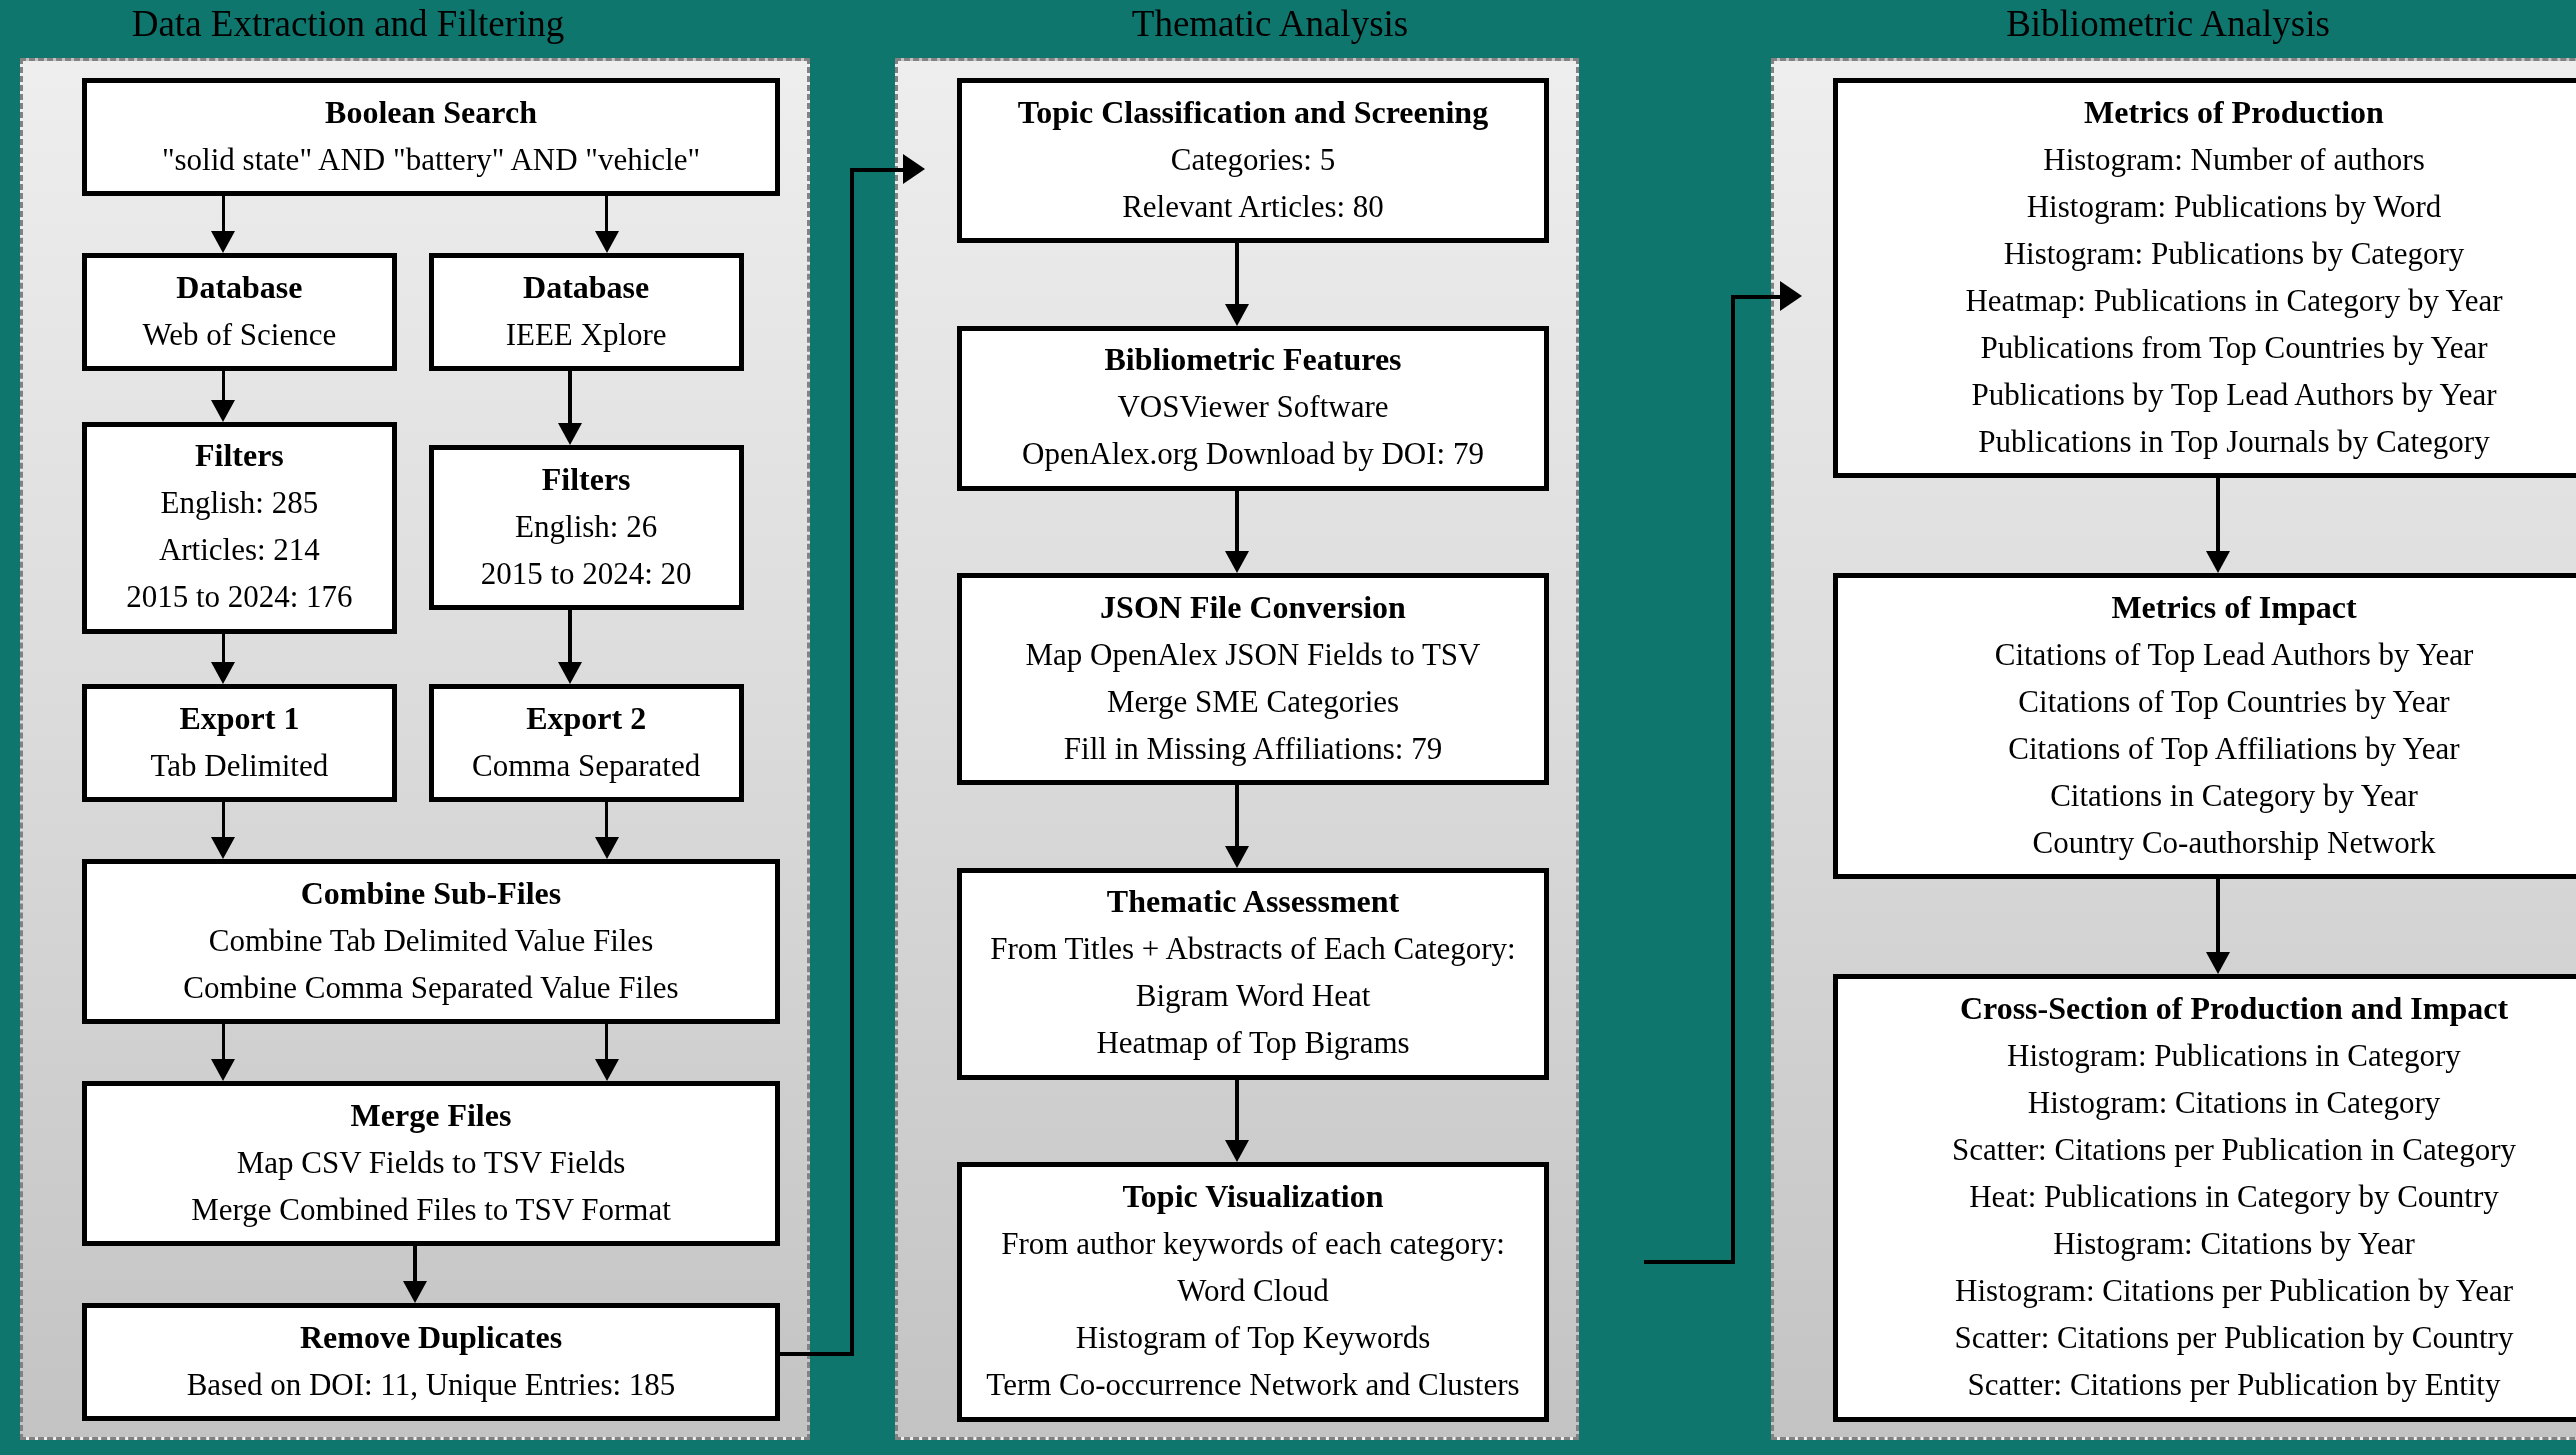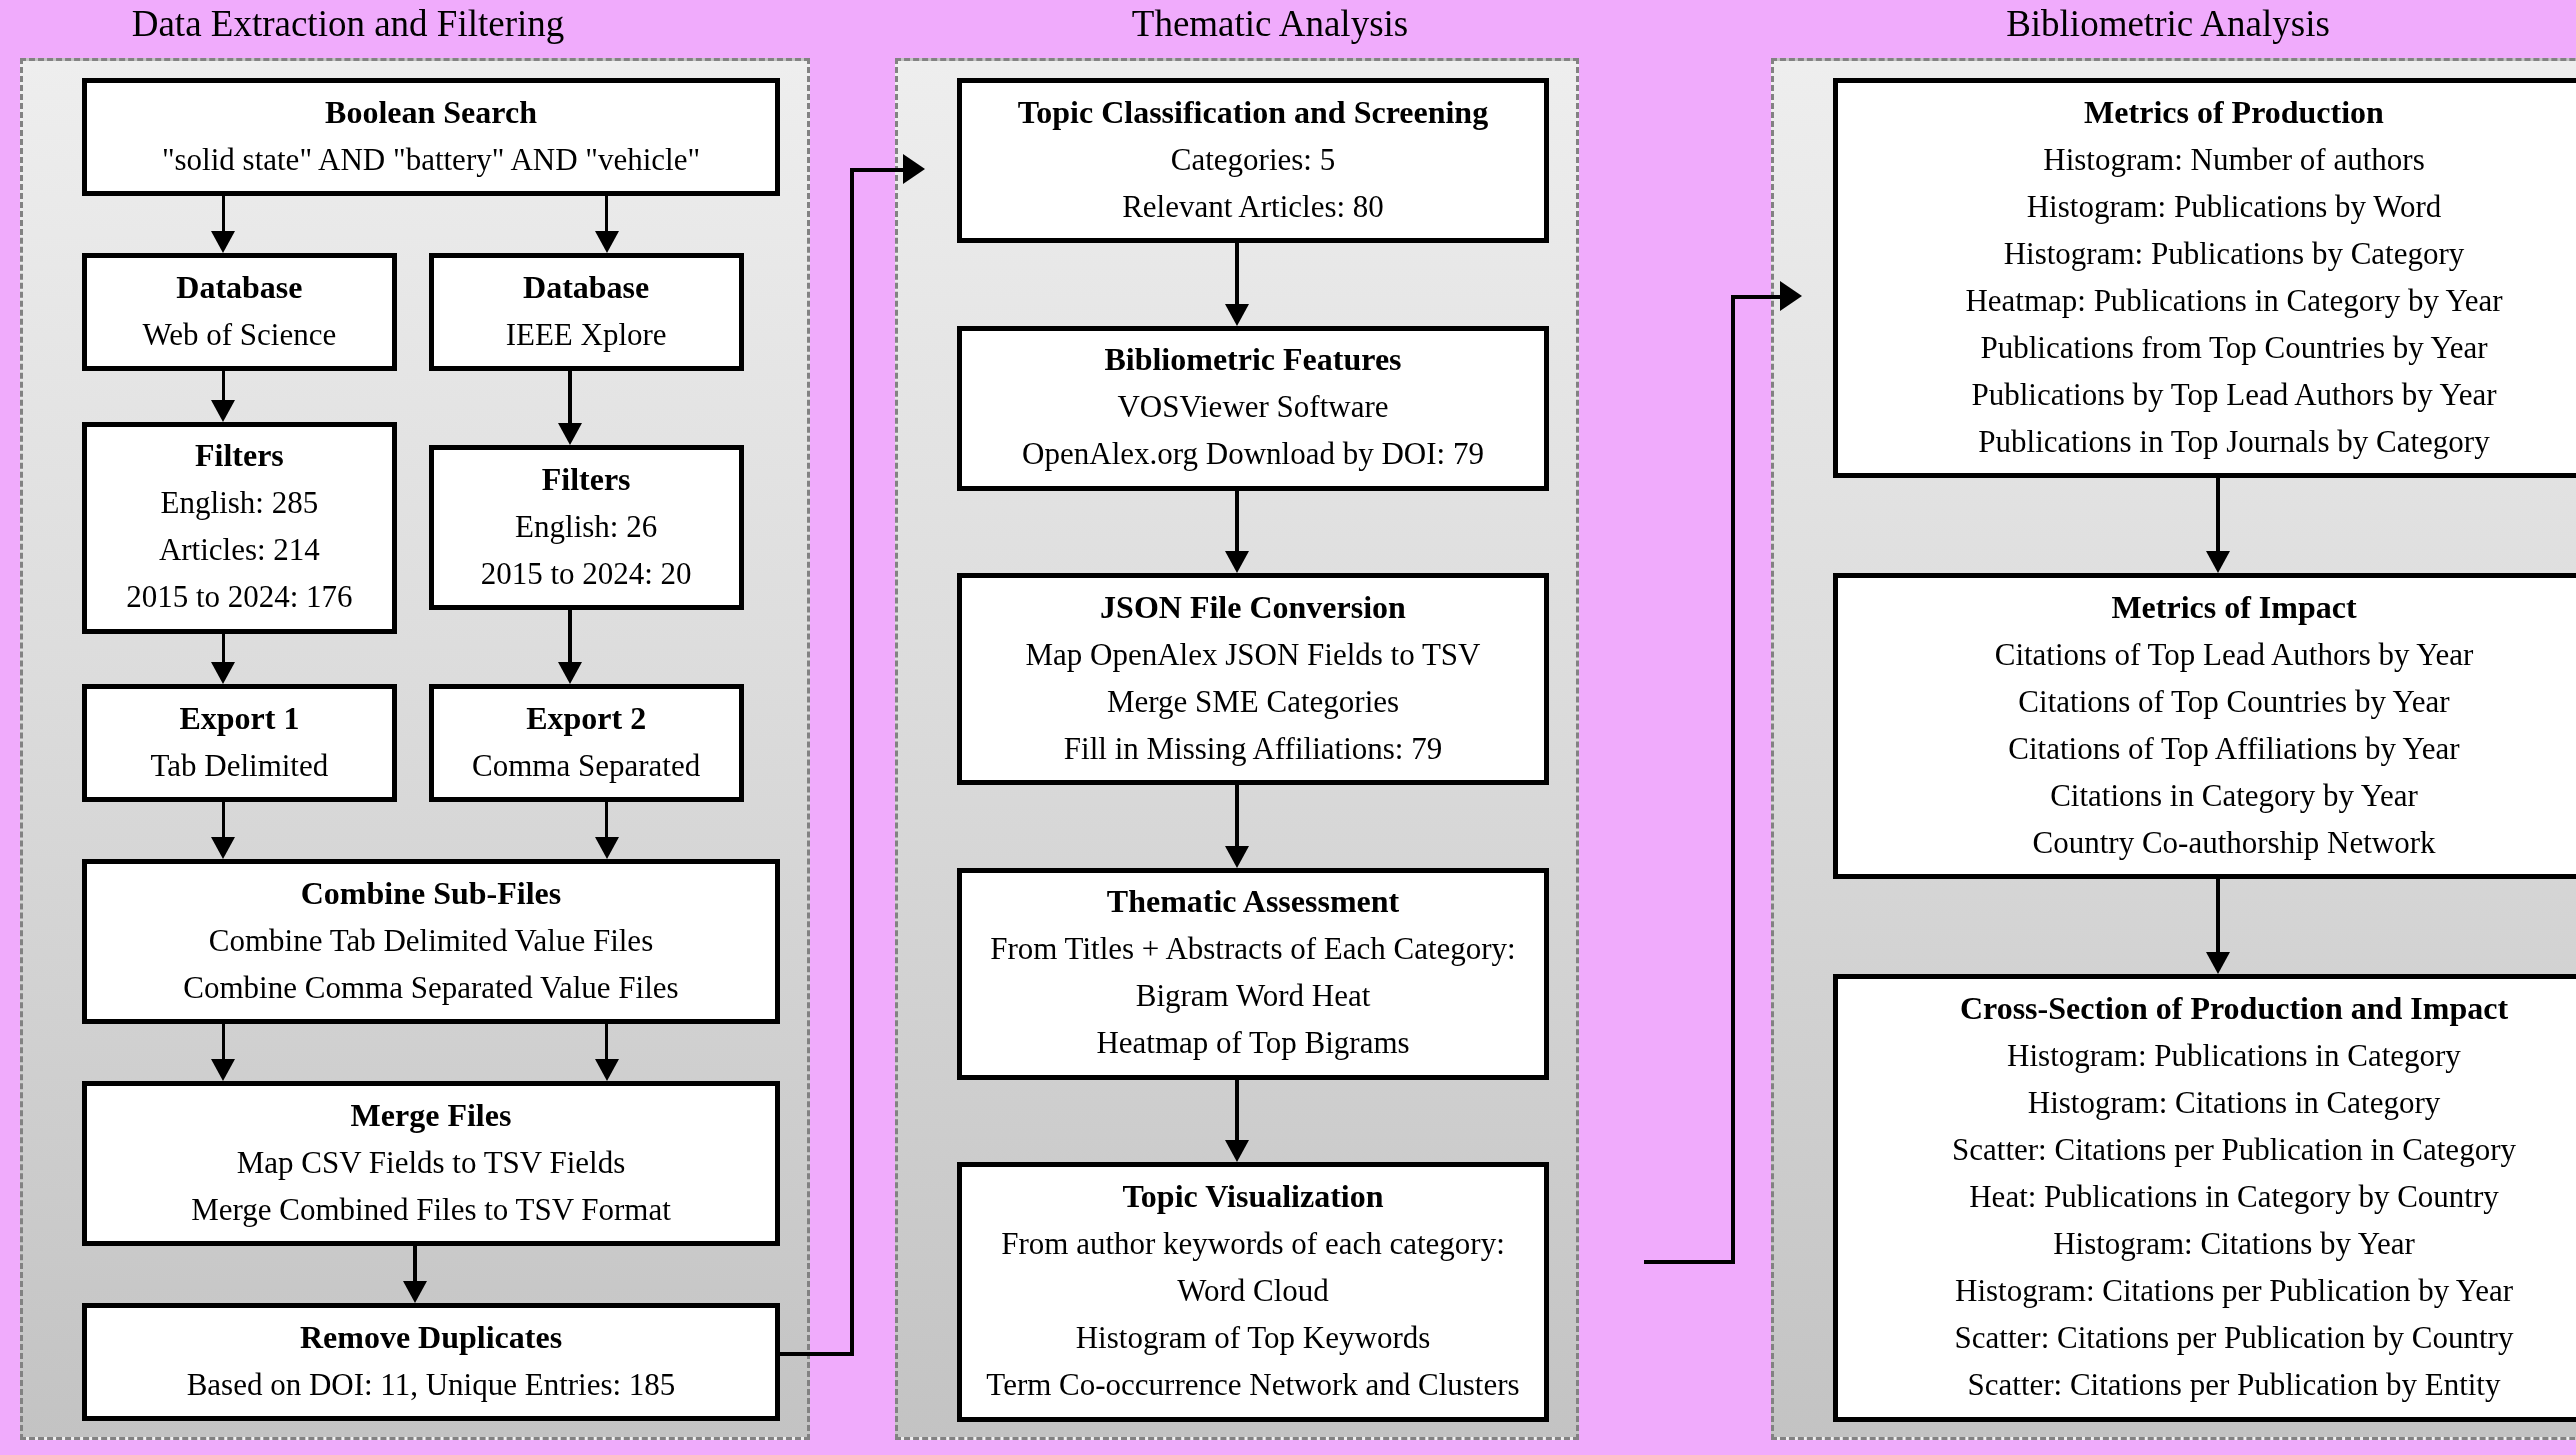--- a/index.html
+++ b/index.html
@@ -1,19 +1,19 @@
 <!DOCTYPE html>
 <html style="font-size:11.3px"><head>
 <meta charset="utf-8">
 <style>
   html,body{margin:0;padding:0;background:#ffffff;}
   .page{
     position:relative;
     width:2576px;height:1455px;
-    background:#f0abfc;
+    background:#0f766e;
     font-family:"Liberation Serif","DejaVu Serif",serif;
     color:#000000;
     overflow:hidden;
   }
   .col-title{
     position:absolute;
     top:2.8px;
     transform:translateX(-50%);
     font-size:37px;
     line-height:42px;

